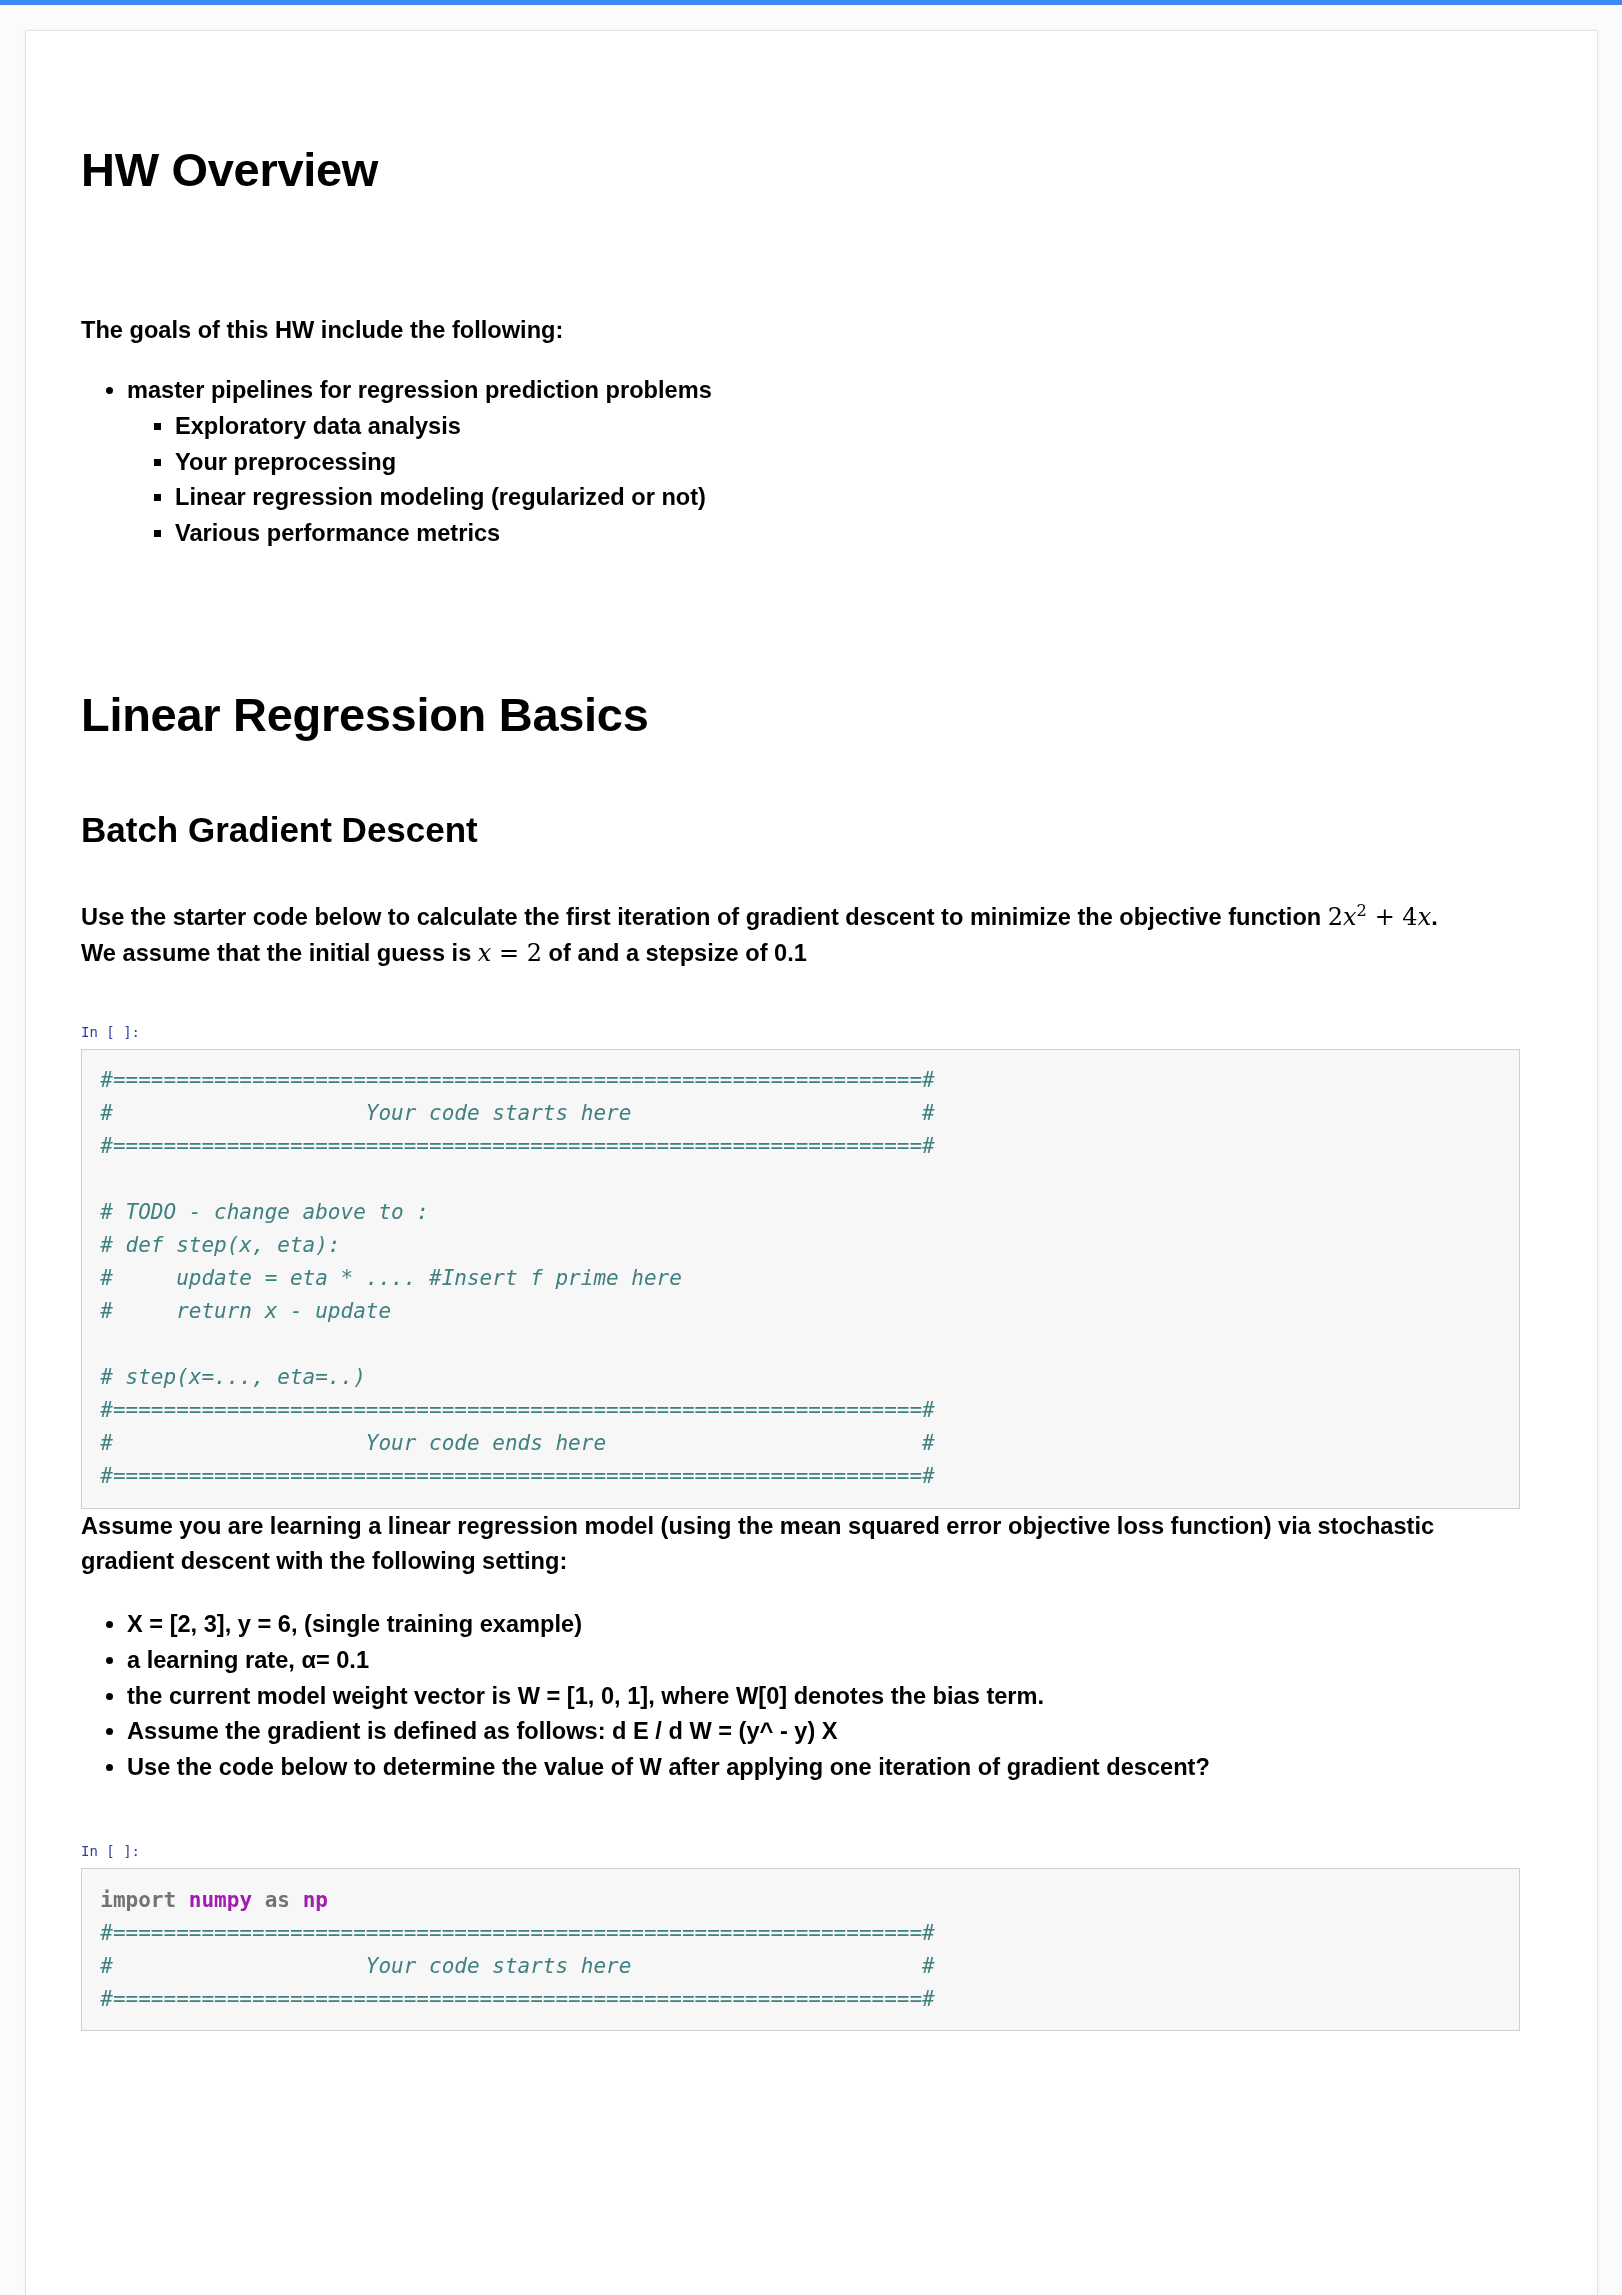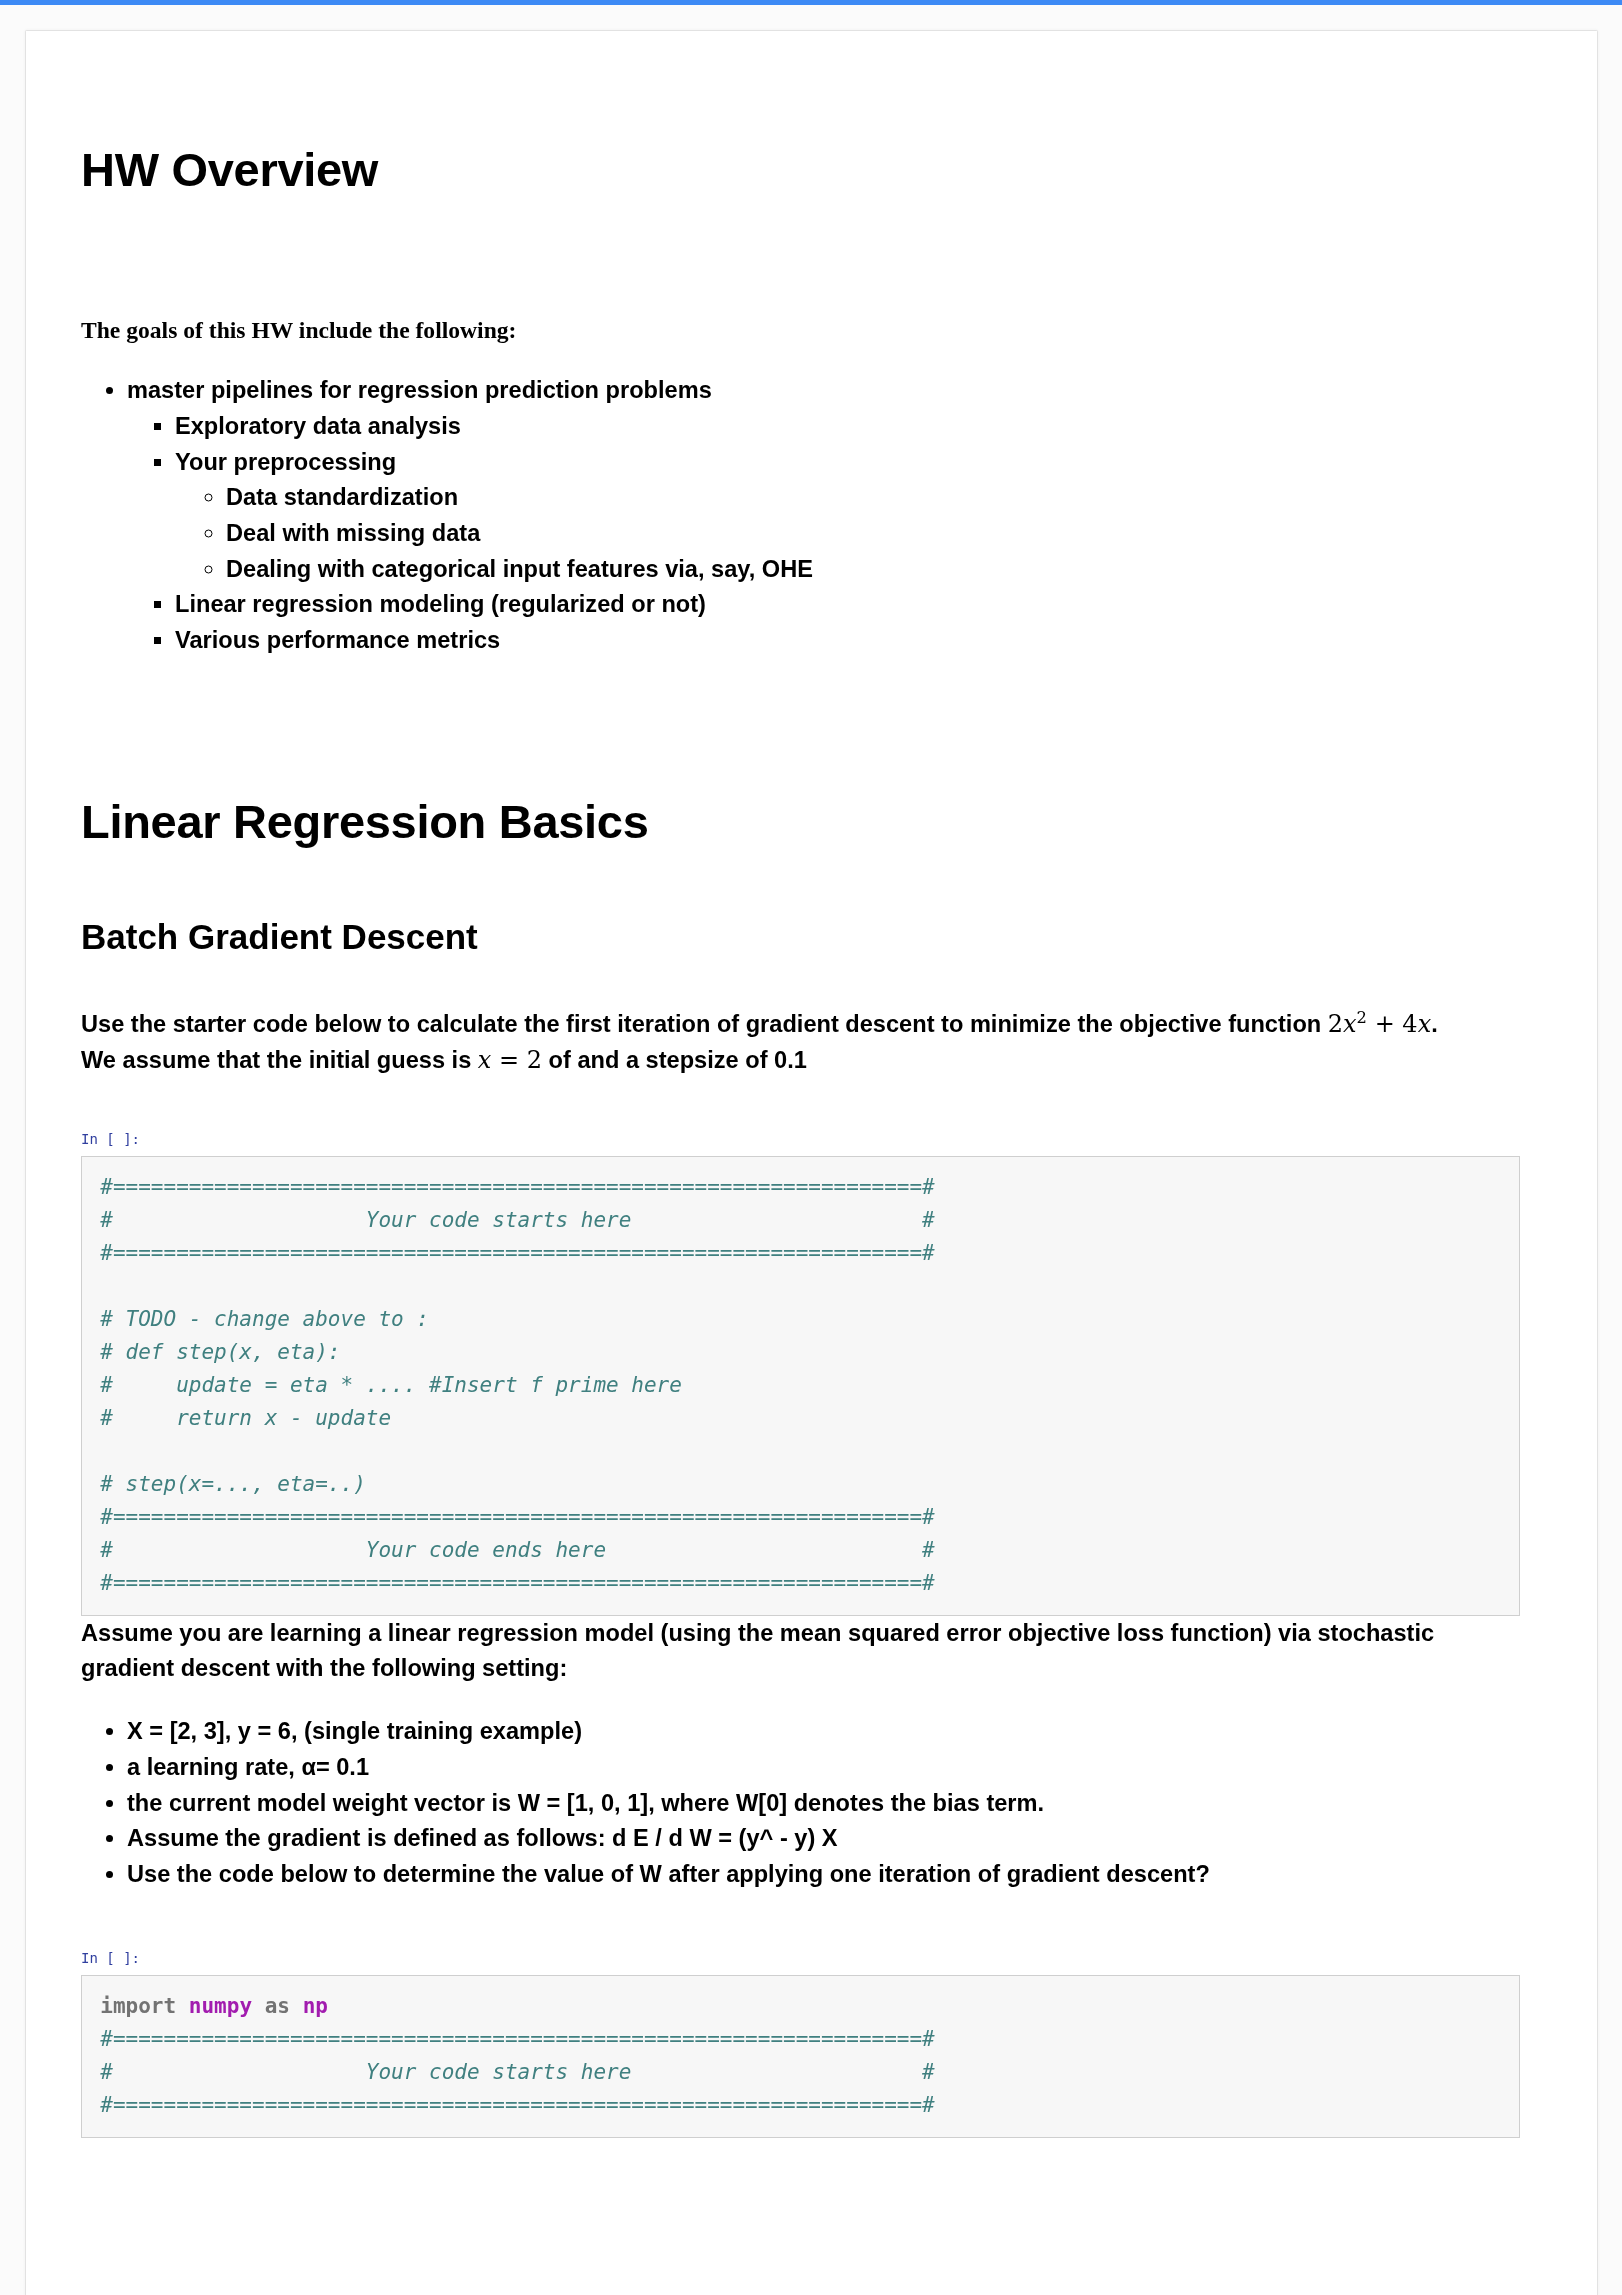--- a/index.html
+++ b/index.html
@@ -19,21 +19,21 @@
   }
   .content { padding:111px 65px 0 55px; color:#000; }
 
   h1 { font-size:47px; font-weight:bold; margin:0; letter-spacing:-0.3px; }
   h1.hw { margin-bottom:116px; }
   h1.section { margin-top:137px; }
   h2 { font-size:35px; font-weight:bold; margin:68px 0 49px 0; }
   h2.sgd { margin-top:46px; }
 
   p.md { font-size:23.6px; font-weight:bold; line-height:1.5; margin:0; max-width:1387px; }
-  p.intro { margin-bottom:26px;font-family:Liberation Serif, serif; }
+  p.intro { margin-bottom:26px; }
 
   ul { margin:0; padding-left:46px; }
   li { font-size:23.6px; font-weight:bold; line-height:1.4; margin:2.6px 0; }
   ul.level1 { list-style:disc; }
   ul.level2 { list-style:square; padding-left:48px; }
   ul.level3 { list-style:circle; padding-left:51px; }
   ul.sgd-list { margin-top:29px; list-style:disc; }
 
   .math { font-family:"DejaVu Serif","Liberation Serif",serif; font-weight:normal; font-size:24px; }
   .math .mi { font-style:italic; }
@@ -67,25 +67,20 @@
 
     <h1 class="hw">HW Overview</h1>
 
     <p class="md intro">The goals of this HW include the following:</p>
 
     <ul class="level1">
       <li><span>master pipelines for regression prediction problems</span>
         <ul class="level2">
           <li>Exploratory data analysis</li>
           <li><span>Your preprocessing</span>
-            <ul class="level3">
-              <li>Data standardization</li>
-              <li>Deal with missing data</li>
-              <li>Dealing with categorical input features via, say, OHE</li>
-            </ul>
           </li>
           <li>Linear regression modeling (regularized or not)</li>
           <li>Various performance metrics</li>
         </ul>
       </li>
     </ul>
 
     <h1 class="section">Linear Regression Basics</h1>
 
     <h2>Batch Gradient Descent</h2>

